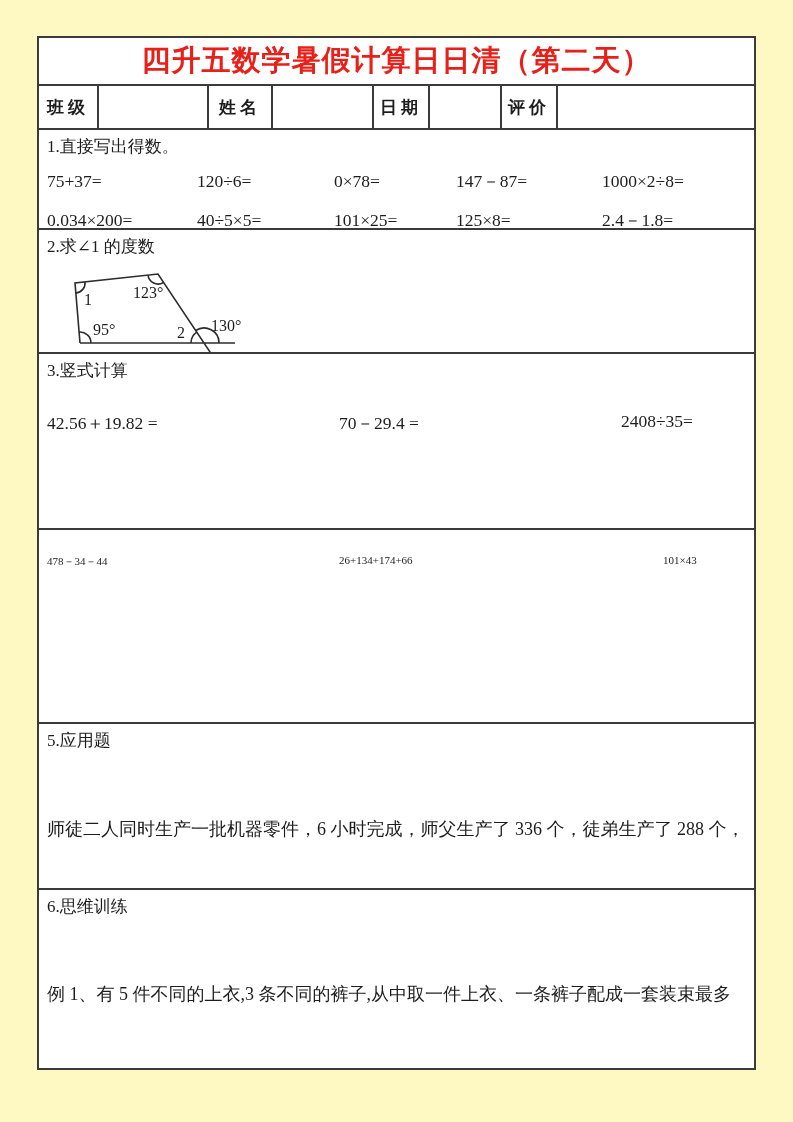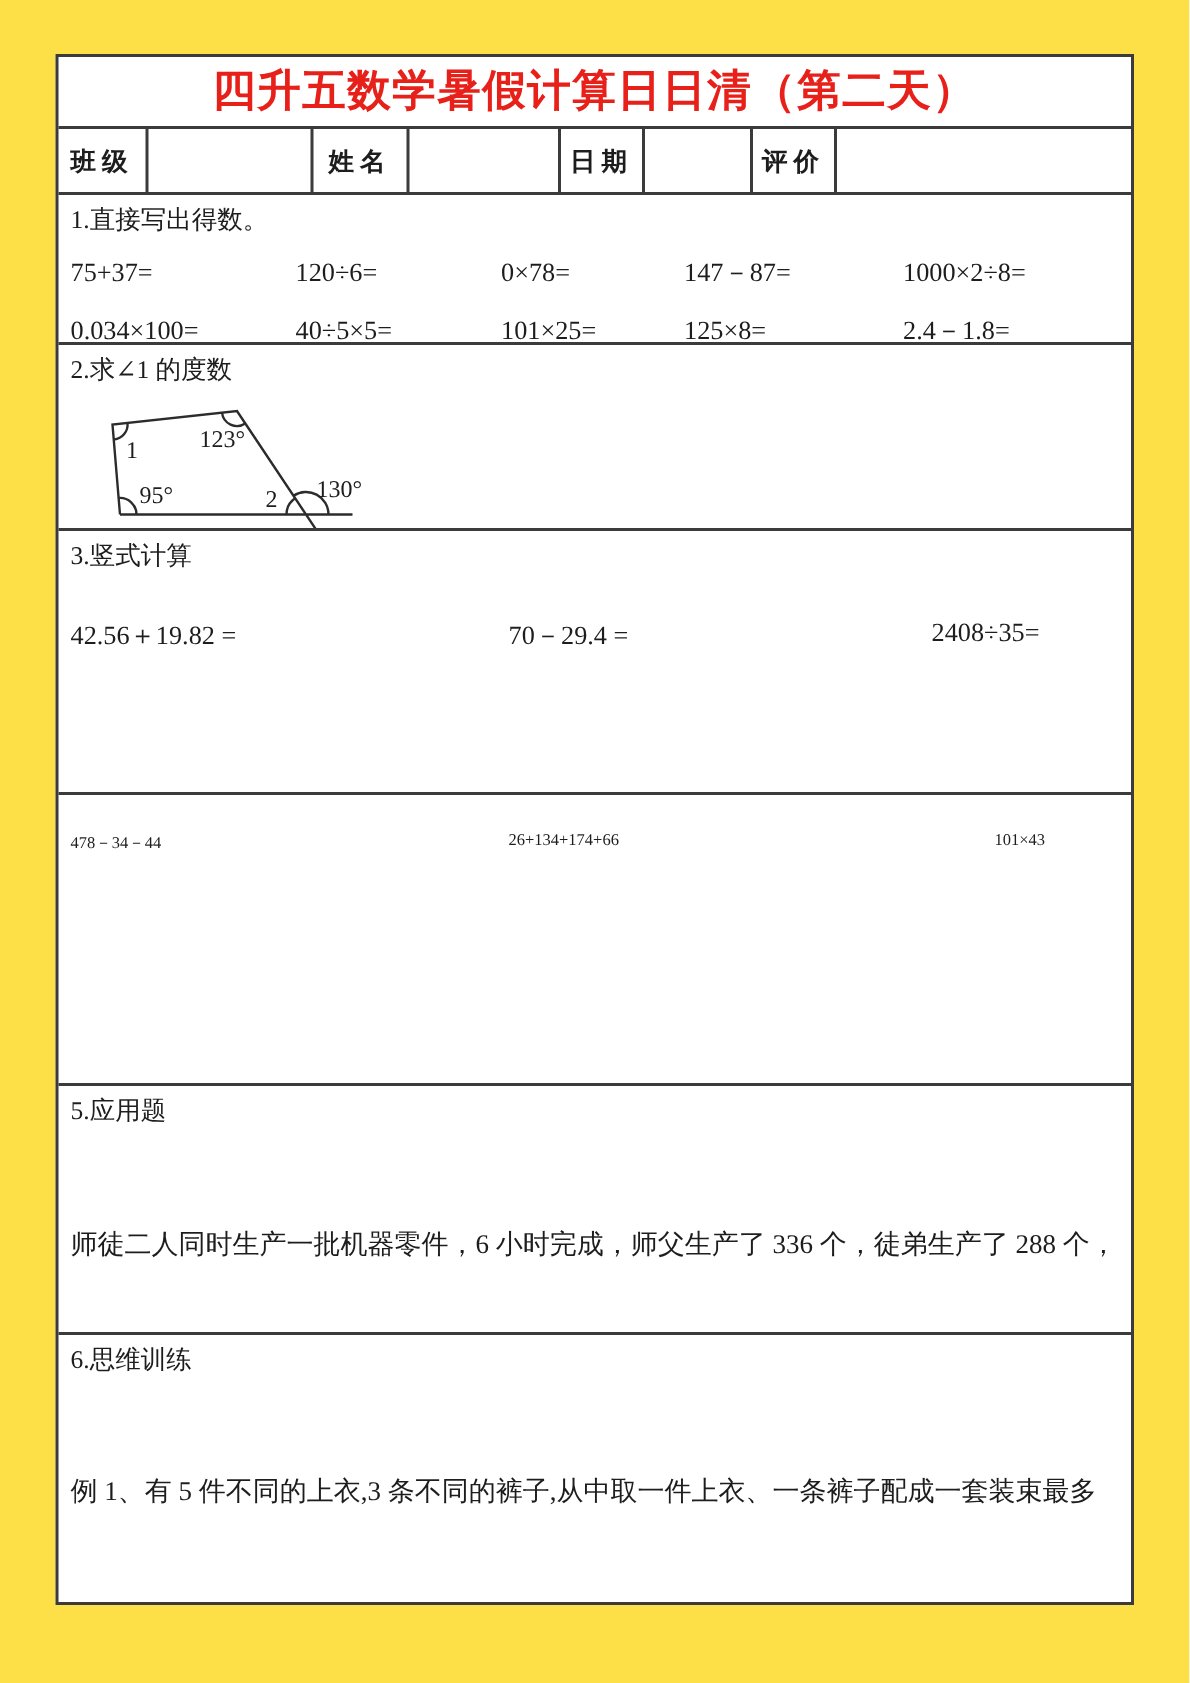--- a/index.html
+++ b/index.html
@@ -1,20 +1,20 @@
 <!DOCTYPE html>
 <html><head>
 <meta charset="utf-8">
 <style>
   * { box-sizing: border-box; margin: 0; padding: 0; }
   html,body { background:#ffffff; }
   .page {
     position: relative;
     width: 793px; height: 1122px;
-    background: #fde047;
+    background: #fef9c3;
     font-family: "Liberation Serif", "DejaVu Serif", serif;
     color: #1d1d1d;
     overflow: hidden;
   }
   .sheet {
     position: absolute; left: 37px; top: 36px;
     width: 719px; height: 1034px;
     border: 2px solid #3b3b3b;
     background: #ffffff;
   }
@@ -79,21 +79,21 @@
     <div class="sec h-s1">
       <div class="sec-heading">1.直接写出得数。</div>
       <div class="s1-grid">
         <span>75+37=</span>
         <span>120÷6=</span>
         <span>0×78=</span>
         <span>147－87=</span>
         <span>1000×2÷8=</span>
       </div>
       <div class="s1-grid">
-        <span>0.034×100=</span>
+        <span>0.034×200=</span>
         <span>40÷5×5=</span>
         <span>101×25=</span>
         <span>125×8=</span>
         <span>2.4－1.8=</span>
       </div>
     </div>
 
     <div class="sec h-s2">
       <div class="sec-heading">2.求∠1 的度数</div>
       <svg class="fig" width="215" height="104" viewBox="0 0 215 104">

